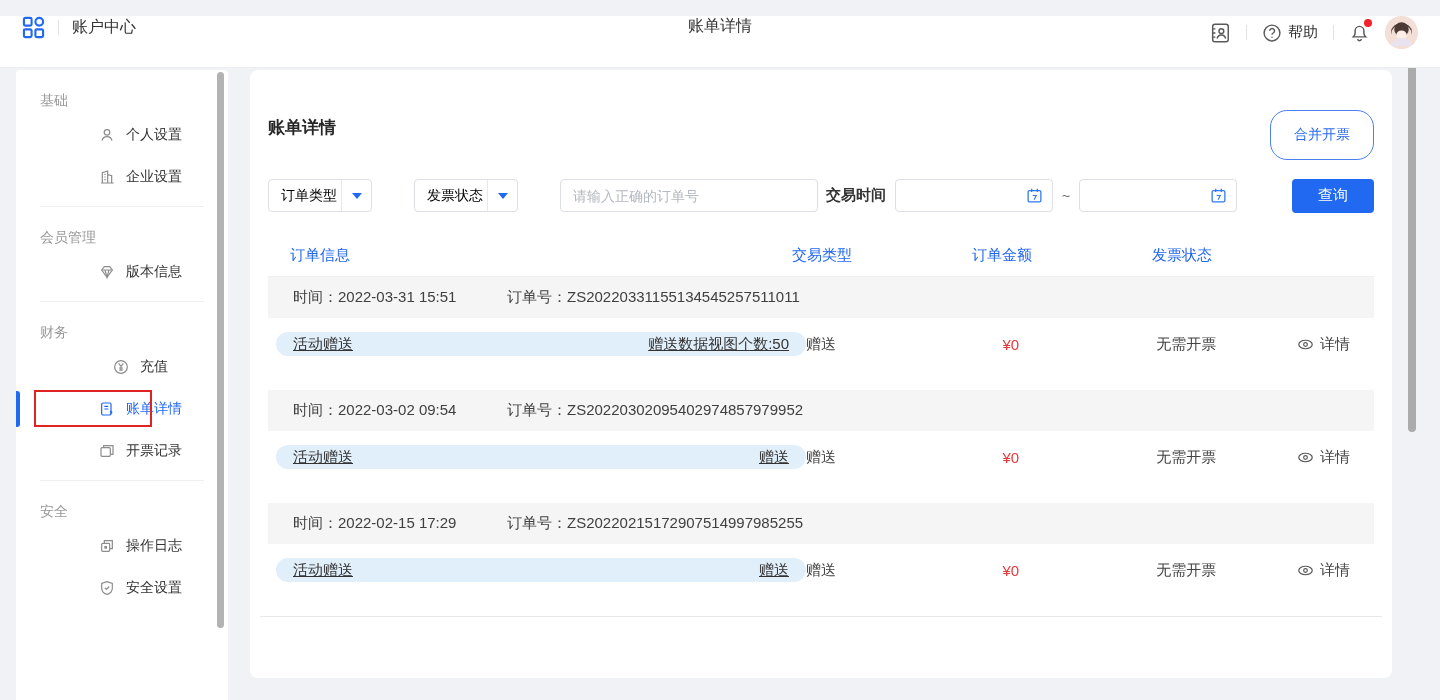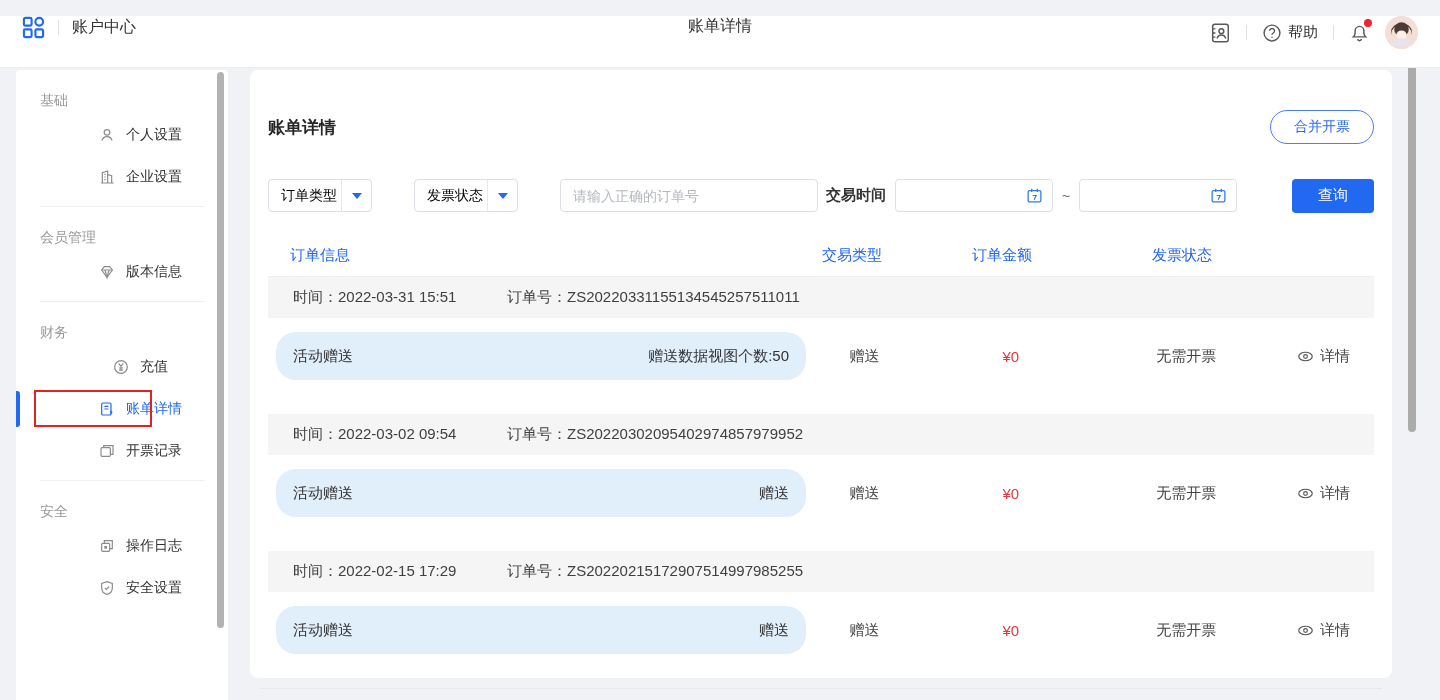--- a/index.html
+++ b/index.html
@@ -30,21 +30,21 @@
   .sb-item.active { color:#2169f0; }
   .active-bar { position:absolute; left:0; top:3px; width:4px; height:36px; background:#2169f0; border-radius:0 3px 3px 0; }
   .red-box { position:absolute; left:18px; top:2px; width:118px; height:37px; border:2px solid #e02222; pointer-events:none; }
   .sb-divider { border-top:1px solid #efefef; margin:8px 24px; }
 
   
   .card { position:absolute; left:250px; top:70px; width:1142px; height:608px; background:#fff;
           border-radius:8px; padding:46px 18px 0; }
   .card-head { position:relative; height:63px; }
   .page-title { font-size:17px; font-weight:bold; color:#262626; padding-left:0px; }
-  .merge-btn { position:absolute; right:0; top:-6px; height:34px; padding:0 23px; background:#fff;
+  .merge-btn { position:absolute; right:0; top:-6px; height:50px; padding:0 23px; background:#fff;
                border:1px solid #4d7ef2; border-radius:17px; color:#2d6bf0; font-size:14px; cursor:pointer;
                font-family:inherit; }
 
   
   .filters { display:flex; align-items:center; height:33px; }
   .sel { width:104px; height:33px; border:1px solid #dcdfe6; border-radius:4px; display:flex; align-items:stretch;
          cursor:pointer; background:#fff; }
   .sel .sel-txt { flex:1; display:flex; align-items:center; padding-left:12px; font-size:14px; color:#000000; }
   .sel .sel-caret { width:30px; display:flex; align-items:center; justify-content:center; border-left:1px solid #e8e8e8; }
   .caret-down { width:0; height:0; border-left:5px solid transparent; border-right:5px solid transparent; border-top:6px solid #2169f0; }
@@ -56,35 +56,35 @@
   .date-box { width:158px; height:33px; border:1px solid #dcdfe6; border-radius:4px; display:flex; align-items:center;
               justify-content:flex-end; padding-right:9px; cursor:text; background:#fff; }
   .range-sep { margin:0 9px; color:#666; font-size:14px; }
   .search-btn { margin-left:auto; width:82px; height:34px; background:#2169f0; border:none; border-radius:4px;
                 color:#fff; font-size:15px; cursor:pointer; font-family:inherit; }
 
   
   .thead { display:flex; align-items:center; height:43px; margin-top:22px; border-bottom:1px solid #efefef;
            color:#2166f0; font-size:15px; }
   .col-info   { flex:1; padding-left:22px; }
-  .col-type   { width:120px; text-align:center; }
+  .col-type   { width:120px; }
   .col-amount { width:180px; text-align:center; }
   .col-status { width:180px; text-align:center; }
   .col-action { width:102px; }
   .thead .col-info { cursor:default; }
 
   .group-header { height:41px; margin-top:17px; background:#f5f5f6; display:flex; align-items:center;
                   padding-left:25px; font-size:15px; color:#404040; }
   .group:first-of-type .group-header { margin-top:17px; }
   .group .group-header { margin-top:0; }
   .g-time { width:214px; }
   .g-row { display:flex; align-items:center; padding:14px 0 34px; }
   .group:last-of-type .g-row { padding-bottom:18px; }
-  .pill { width:530px; margin-left:8px; height:48px; border-radius:20px; background:#e1effb;
-          display:flex; align-items:center; justify-content:space-between; padding:0 17px; font-size:15px; color:#333; }
+  .pill { width:530px; margin-left:8px; height:24px; border-radius:20px; background:#e1effb;
+          display:flex; align-items:center; justify-content:space-between; padding:0 17px; font-size:15px; color:#333;text-decoration:underline; }
   .cell { font-size:15px; color:#434343; }
   .amount { color:#e5393c; }
   .action-cell { display:flex; align-items:center; justify-content:flex-end; gap:6px; padding-right:24px;
                  cursor:pointer; color:#434343; font-size:15px; }
   .bottom-divider { border-top:1px solid #e8e8e8; margin:0 -8px; }
 
   
   .main-scrollbar { position:absolute; left:1408px; top:62px; width:8px; height:370px; border-radius:4px; background:#ababab; }
 </style>
 </head>

